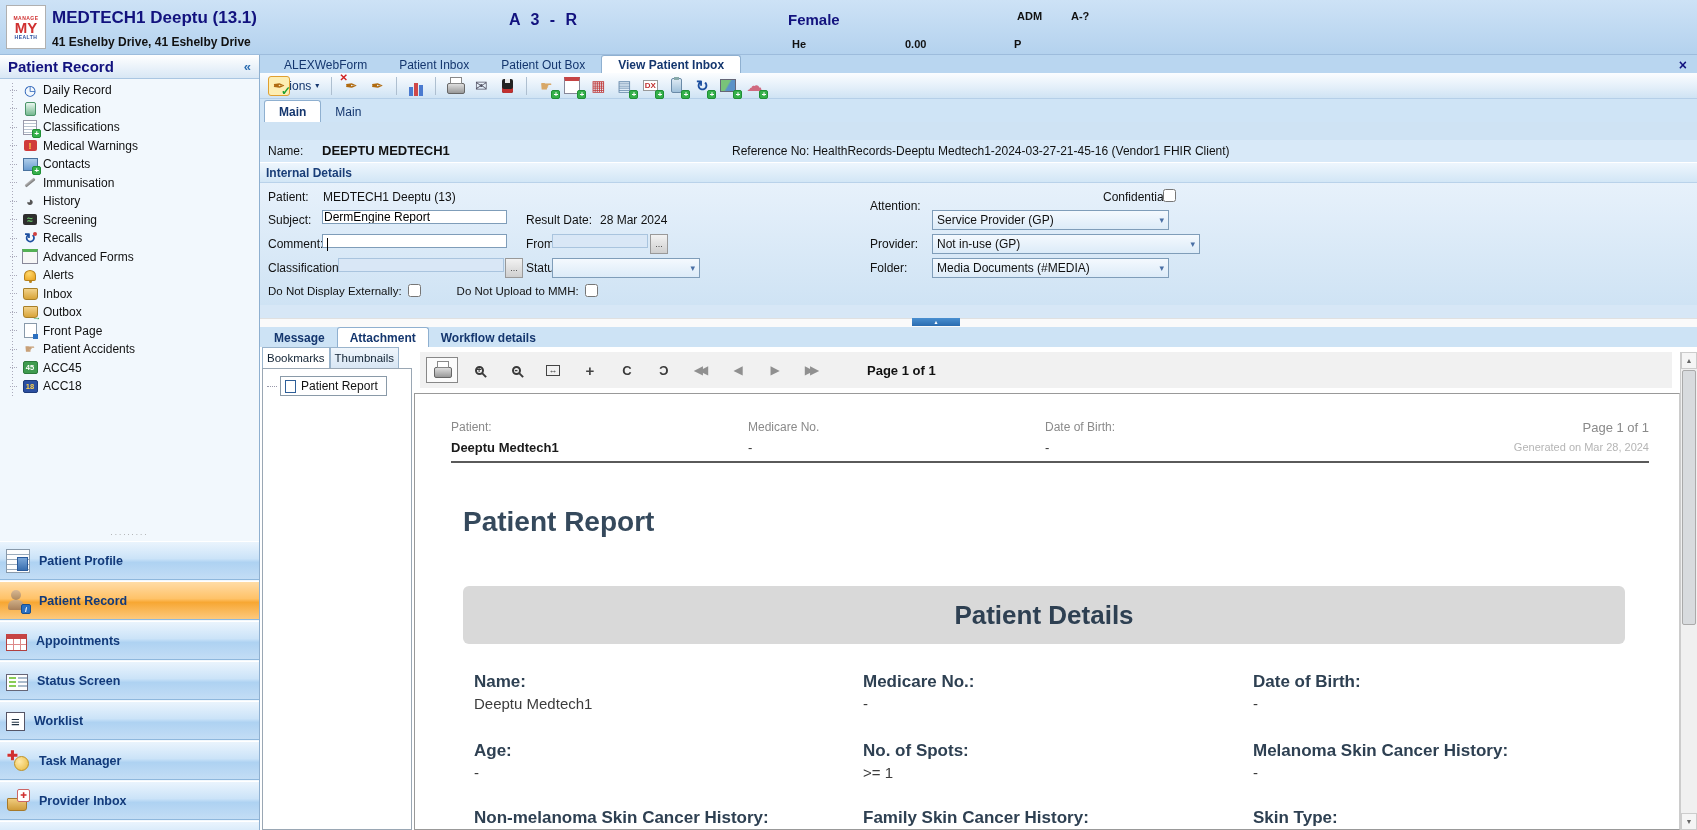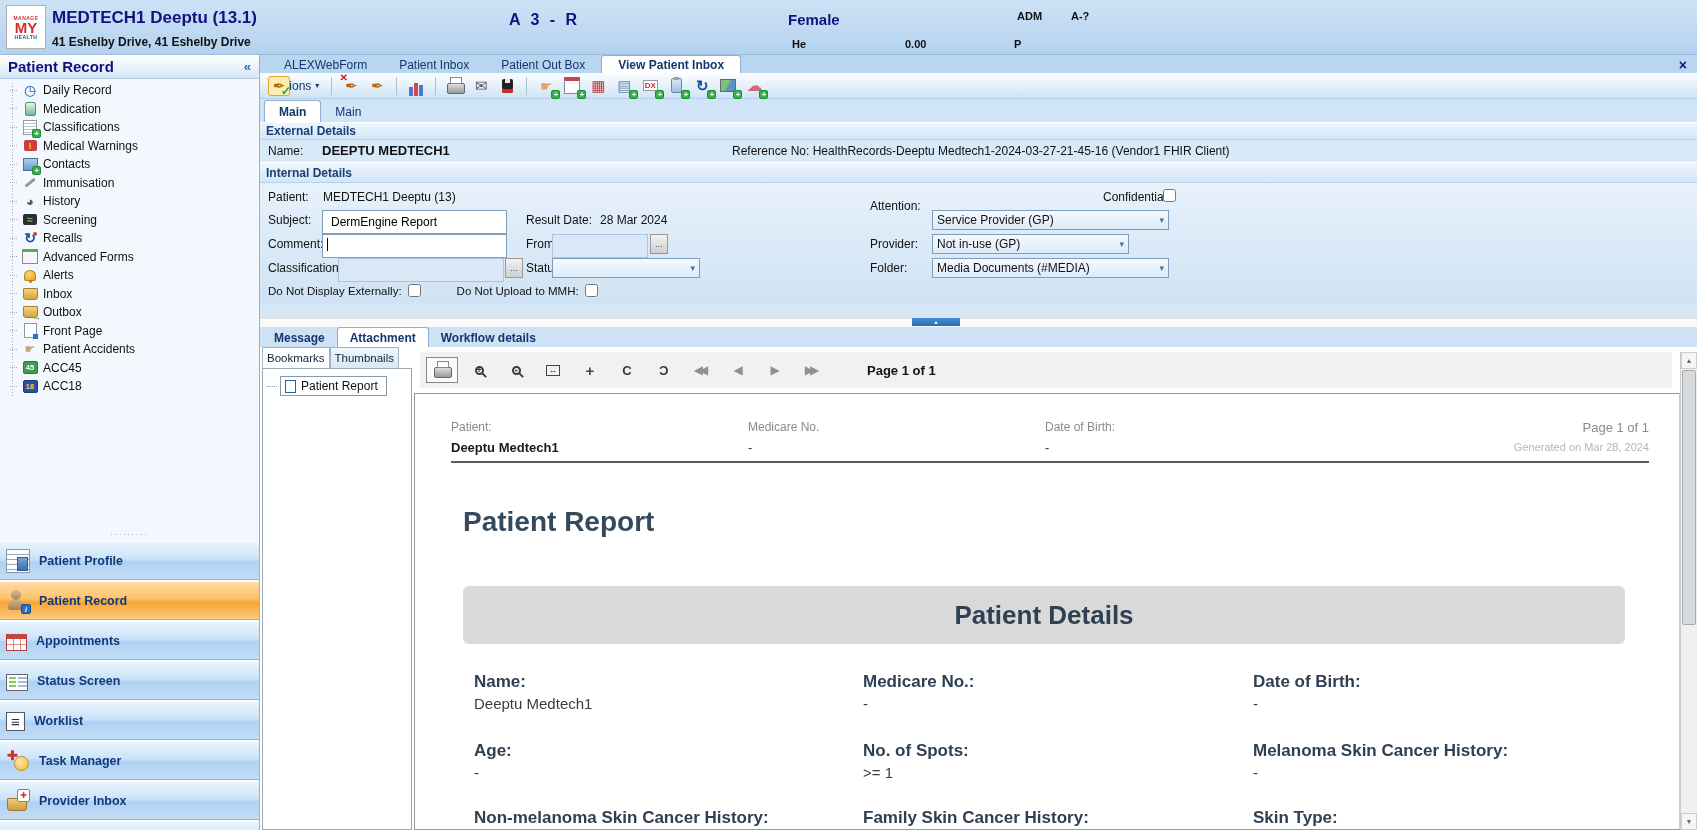--- a/index.html
+++ b/index.html
@@ -168,22 +168,22 @@
 
   .ext-row { position:absolute; left:0; top:85px; width:100%; height:22px; background:#d8e9f8; }
   .ext-row .lab { position:absolute; left:8px; top:4px; color:#111; }
   .ext-row .val { position:absolute; left:62px; top:3px; font-size:13px; font-weight:bold; color:#111; }
   .ext-row .ref { position:absolute; left:472px; top:4px; color:#111; }
 
   .form { position:absolute; left:0; top:128px; width:100%; height:122px;
           background:linear-gradient(#e7f1fb,#cfe3f4); }
   .form .lab { position:absolute; color:#111; font-size:12px; white-space:nowrap; }
   .form .val { position:absolute; color:#111; font-size:12px; white-space:nowrap; }
-  .txt { position:absolute; height:24px; border:1px solid #7f9db9; background:#fff; font-family:"Liberation Sans",sans-serif;
-         font-size:12px; padding:0 8px; }
+  .txt { position:absolute; height:14px; border:1px solid #7f9db9; background:#fff; font-family:"Liberation Sans",sans-serif;
+         font-size:12px; padding:0 1px; }
   .txt.dis { background:#d9e7f6; border-color:#a9c4de; }
   .dots-btn { position:absolute; width:18px; height:20px; background:linear-gradient(#f2f2f2,#cfcfcf); border:1px solid #999;
               font-size:9px; color:#444; text-align:center; line-height:18px; }
   .sel { position:absolute; height:20px; background:linear-gradient(#f4f9fe,#dcebf8); border:1px solid #7f9db9;
          display:flex; align-items:center; padding:0 4px; font-size:12px; color:#111; }
   .sel .arr { margin-left:auto; color:#4a6fa5; font-size:9px; }
   .cb { position:absolute; width:13px; height:13px; }
   .caret { position:absolute; left:4px; top:3px; width:1px; height:13px; background:#000; }
   .cbrow { position:absolute; left:8px; top:101px; display:flex; align-items:center; gap:6px; font-size:11.5px; color:#111; }
   .cbrow input { width:13px; height:13px; }
@@ -452,21 +452,20 @@
       <span class="tb-ico tb-cloud">
           <i class="p"></i>
         </span>
     </div>
 
     <div class="subtabs">
       <div class="stab active">Main</div>
       <div class="stab">Main</div>
     </div>
 
-    <div class="sec-hdr sec-ext">External Details</div>
 
     <div class="ext-row">
       <span class="lab">Name:</span>
       <span class="val">DEEPTU MEDTECH1</span>
       <span class="ref">Reference No: HealthRecords-Deeptu Medtech1-2024-03-27-21-45-16 (Vendor1 FHIR Client)</span>
     </div>
 
     <div class="sec-hdr sec-int">Internal Details</div>
 
     <div class="form">
@@ -486,21 +485,21 @@
       </div>
 
       <span class="lab" style="left:8px;top:54px;">Comment:</span>
       <div class="txt" style="left:62px;top:51px;width:185px;">
           <span class="caret"></span>
         </div>
       <span class="lab" style="left:266px;top:54px;">From:</span>
       <input class="txt dis" style="left: 292px; top: 51px; width: 96px;" value="">
       <button class="dots-btn" style="left:390px;top:51px;">...</button>
       <span class="lab" style="left:610px;top:54px;">Provider:</span>
-      <div class="sel" style="left:672px;top:51px;width:197px;">
+      <div class="sel" style="left:672px;top:51px;width:268px;">
         <span>Not in-use (GP)</span>
         <span class="arr">▾</span>
       </div>
 
       <span class="lab" style="left:8px;top:78px;">Classification:</span>
       <input class="txt dis" style="left: 78px; top: 75px; width: 166px;" value="">
       <button class="dots-btn" style="left:245px;top:75px;">...</button>
       <span class="lab" style="left:266px;top:78px;">Status:</span>
       <div class="sel" style="left:292px;top:75px;width:148px;">
         <span></span>

